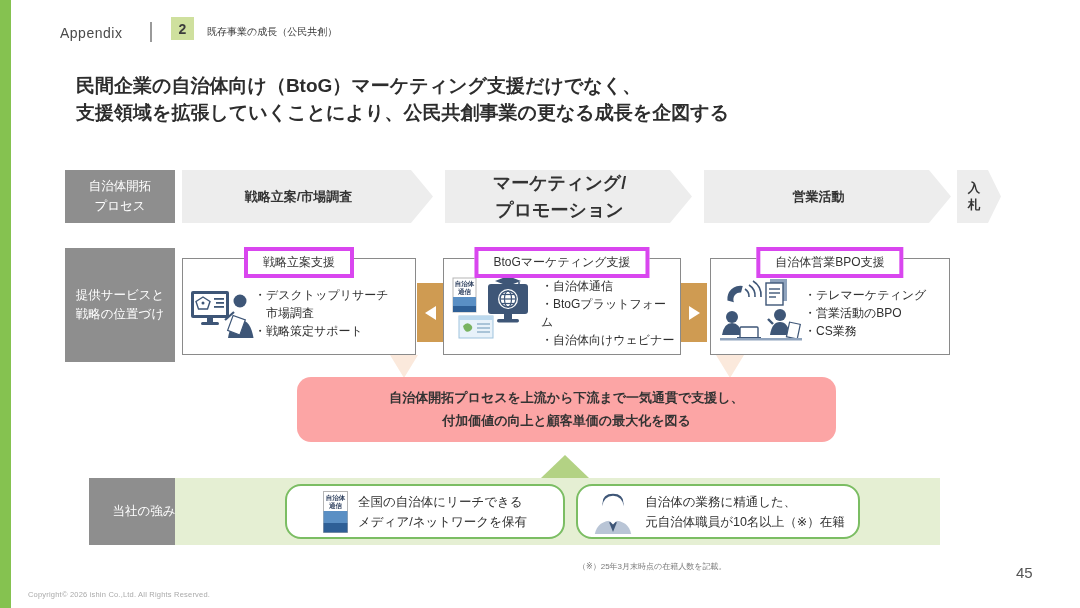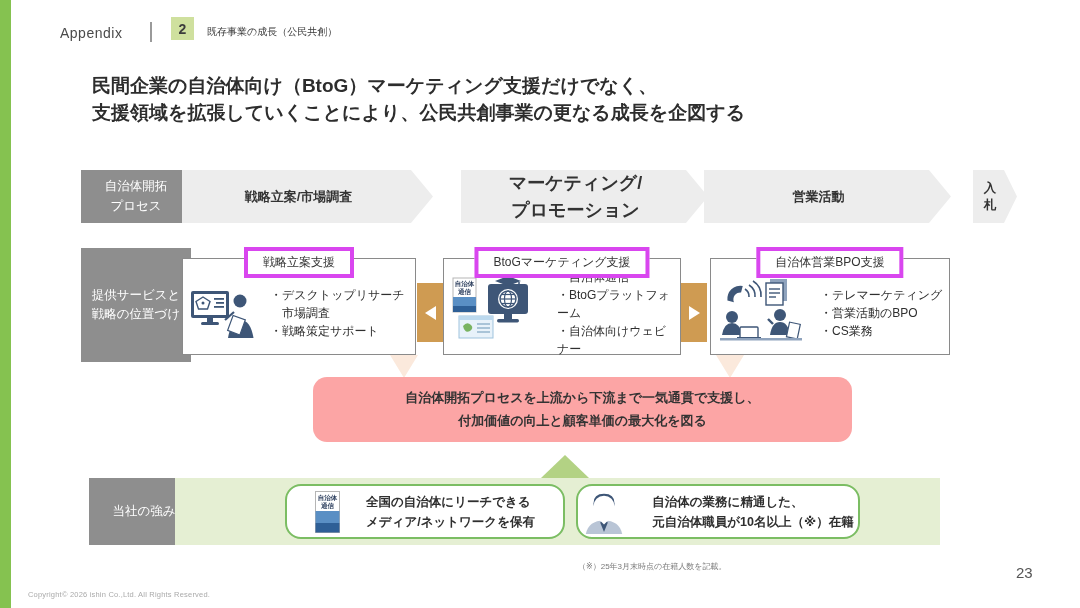--- a/index.html
+++ b/index.html
@@ -1,18 +1,18 @@
 <!DOCTYPE html>
 <html><head>
 <meta charset="utf-8">
 <style>
   * { margin:0; padding:0; box-sizing:border-box; }
   body { font-family:"Liberation Sans","DejaVu Sans",sans-serif; background:#fff; }
   .slide { position:relative; width:1080px; height:608px; background:#fff; overflow:hidden; }
-  .pre { white-space:pre-line;margin-left:16px; }
+  .pre { white-space:pre-line; }
 
   .green-bar { position:absolute; left:0; top:0; width:11px; height:608px; background:#85c250; }
 
   
   .hdr-eyebrow { position:absolute; left:60px; top:25px; font-size:14px; color:#4a4a4a; letter-spacing:.5px; }
   .hdr-divider { position:absolute; left:150px; top:22px; width:1.5px; height:20px; background:#9a9a9a; }
   .hdr-badge { position:absolute; left:171px; top:17px; width:23px; height:23px; background:#cfe09e;
                display:flex; align-items:center; justify-content:center; font-size:14px; font-weight:bold; color:#3c3c3c; }
   .hdr-title { position:absolute; left:207px; top:25px; font-size:10px; color:#3a3a3a; }
 
@@ -70,21 +70,21 @@
   .green-tri { position:absolute; left:541px; top:455px; width:0; height:0;
                border-left:24px solid transparent; border-right:24px solid transparent;
                border-bottom:23px solid #b3d284; }
 
   
   .band { position:absolute; left:175px; top:478px; width:765px; height:67px; background:#e5efd3; }
   .wbox { position:absolute; top:484px; height:55px; background:#fff; border:2px solid #7bbd63;
           border-radius:16px; display:flex; align-items:center; justify-content:center; gap:10px; }
   .wbox1 { left:285px; width:280px; }
   .wbox2 { left:576px; width:284px; }
-  .wbox-text { font-size:12.5px; font-weight:bold; color:#2f2f2f; line-height:1.6; }
+  .wbox-text { font-size:12.5px; font-weight:normal; color:#2f2f2f; line-height:1.6; }
 
   .footnote { position:absolute; left:578px; top:561px; font-size:8px; color:#7a7a7a; }
   .pagenum { position:absolute; left:1016px; top:564px; font-size:15px; color:#555; }
   .copyright { position:absolute; left:28px; top:590px; font-size:7.5px; color:#aaa; letter-spacing:.2px; }
 
   svg { display:block; flex-shrink:0; }
 </style>
 </head>
 <body>
 
@@ -250,15 +250,15 @@
         <path d="M4 46 q3 -14 19 -14 q16 0 19 14 z" fill="#b9c5d6"></path>
         <polygon points="23,31 19,34 23,44 27,34" fill="#3e5677"></polygon>
         <polygon points="17,30 23,36 29,30 26,28 20,28" fill="#fff"></polygon>
       </svg>
     </span>
     <div class="wbox-text pre">自治体の業務に精通した、
 元自治体職員が10名以上（※）在籍</div>
   </div>
 
   <div class="footnote">（※）25年3月末時点の在籍人数を記載。</div>
-  <div class="pagenum">23</div>
+  <div class="pagenum">45</div>
   <div class="copyright">Copyright©  2026 ishin Co.,Ltd. All Rights Reserved.</div>
 </div>
 
 </body></html>

